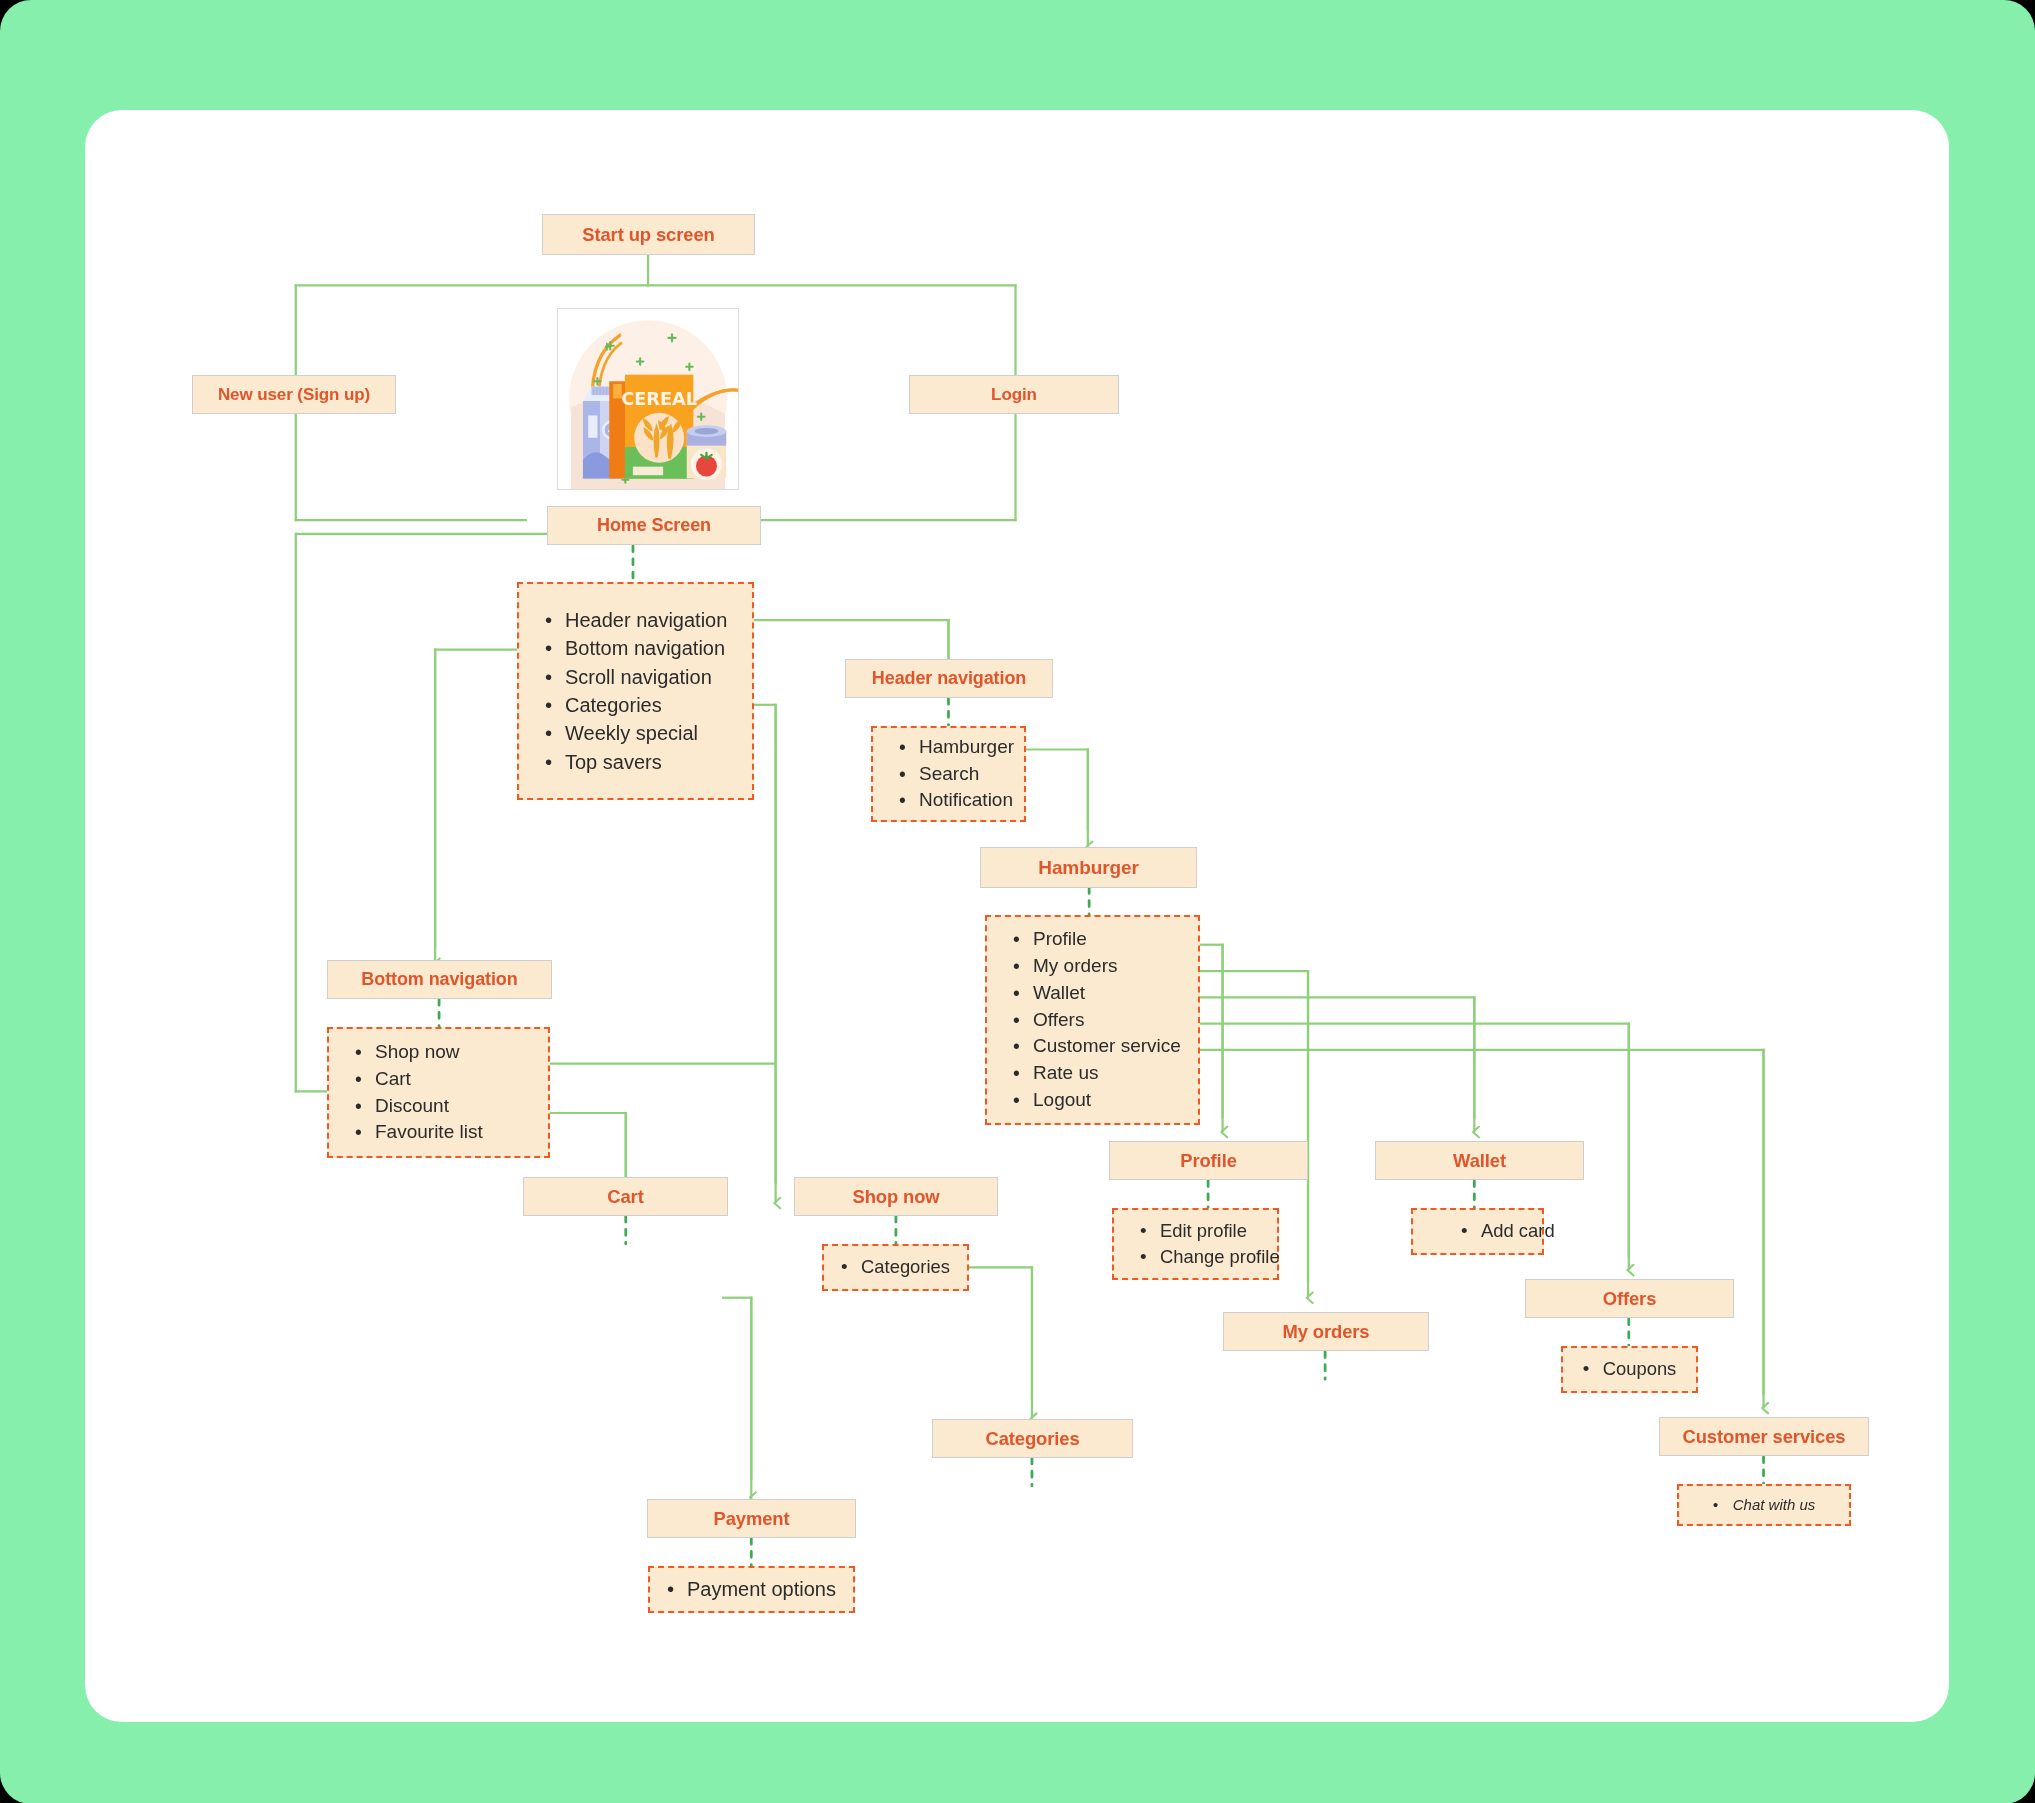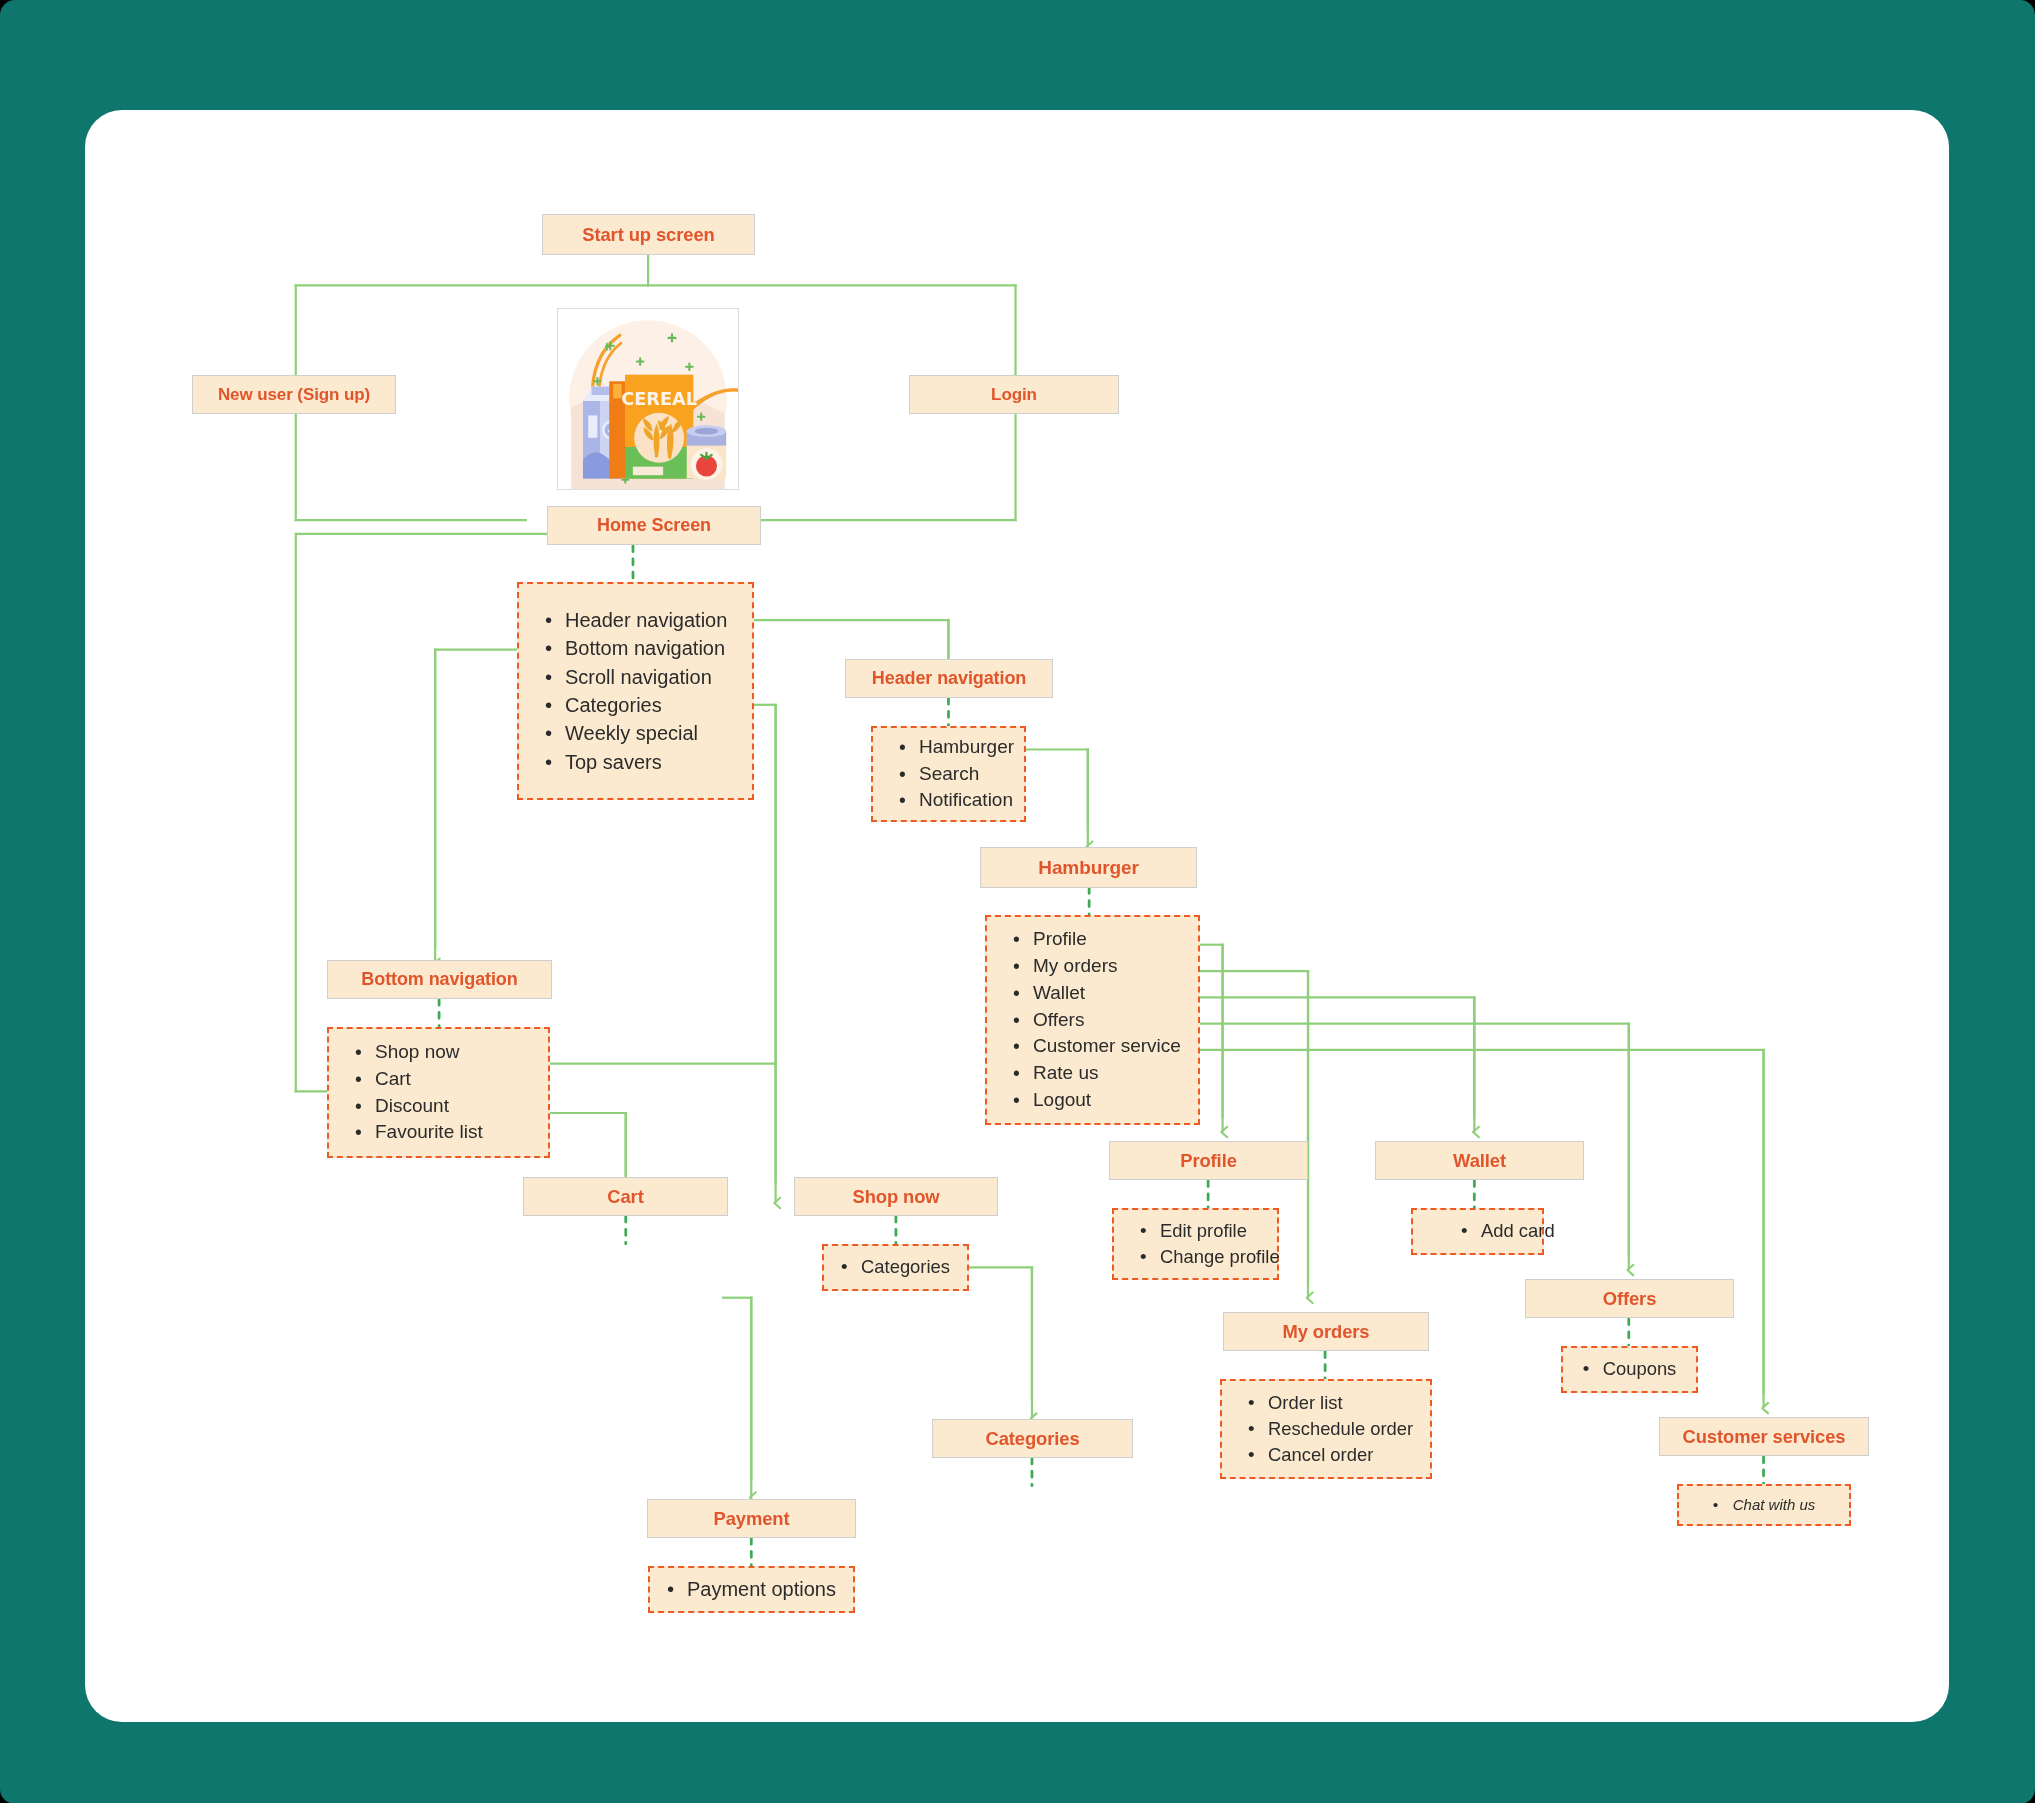--- a/index.html
+++ b/index.html
@@ -4,22 +4,22 @@
 <style>
   html,body{margin:0;padding:0;}
   body{
     width:2035px;height:1804px;
     background:#000000;
     font-family:"Liberation Sans", sans-serif;
     overflow:hidden;
   }
   #outer{
     position:absolute;left:0;top:0;width:2035px;height:1804px;
-    background:#0f766e;
-    border-radius:15px;
+    background:#86efac;
+    border-radius:31px;
     overflow:hidden;
   }
   #card{
     position:absolute;left:85px;top:110px;
     width:1864px;height:1612px;
     background:#ffffff;
     border-radius:37px;
   }
   #canvas{position:absolute;left:0;top:0;width:2035px;height:1804px;}
   svg#wires{position:absolute;left:0;top:0;width:2035px;height:1804px;pointer-events:none;}
@@ -406,27 +406,20 @@
     <div class="node listbox center" style="left:1561px;top:1346px;width:137px;height:47px;font-size:18.4px;">
       <ul>
         <li>Coupons</li>
       </ul>
     </div>
 
     <div class="node titlebox" style="left:1223px;top:1312px;width:206px;height:39px;font-size:18.4px;">
       <span>My orders</span>
     </div>
 
-    <div class="node listbox" style="left:1220px;top:1379px;width:212px;height:100px;font-size:18.4px;">
-      <ul>
-        <li>Order list</li>
-        <li>Reschedule order</li>
-        <li>Cancel order</li>
-      </ul>
-    </div>
 
     <div class="node titlebox" style="left:1659px;top:1417px;width:210px;height:39px;font-size:18.4px;">
       <span>Customer services</span>
     </div>
 
     <div class="node listbox center" style="left:1677px;top:1484px;width:174px;height:42px;font-size:15px;font-style:italic;">
       <ul>
         <li>Chat with us</li>
       </ul>
     </div>

